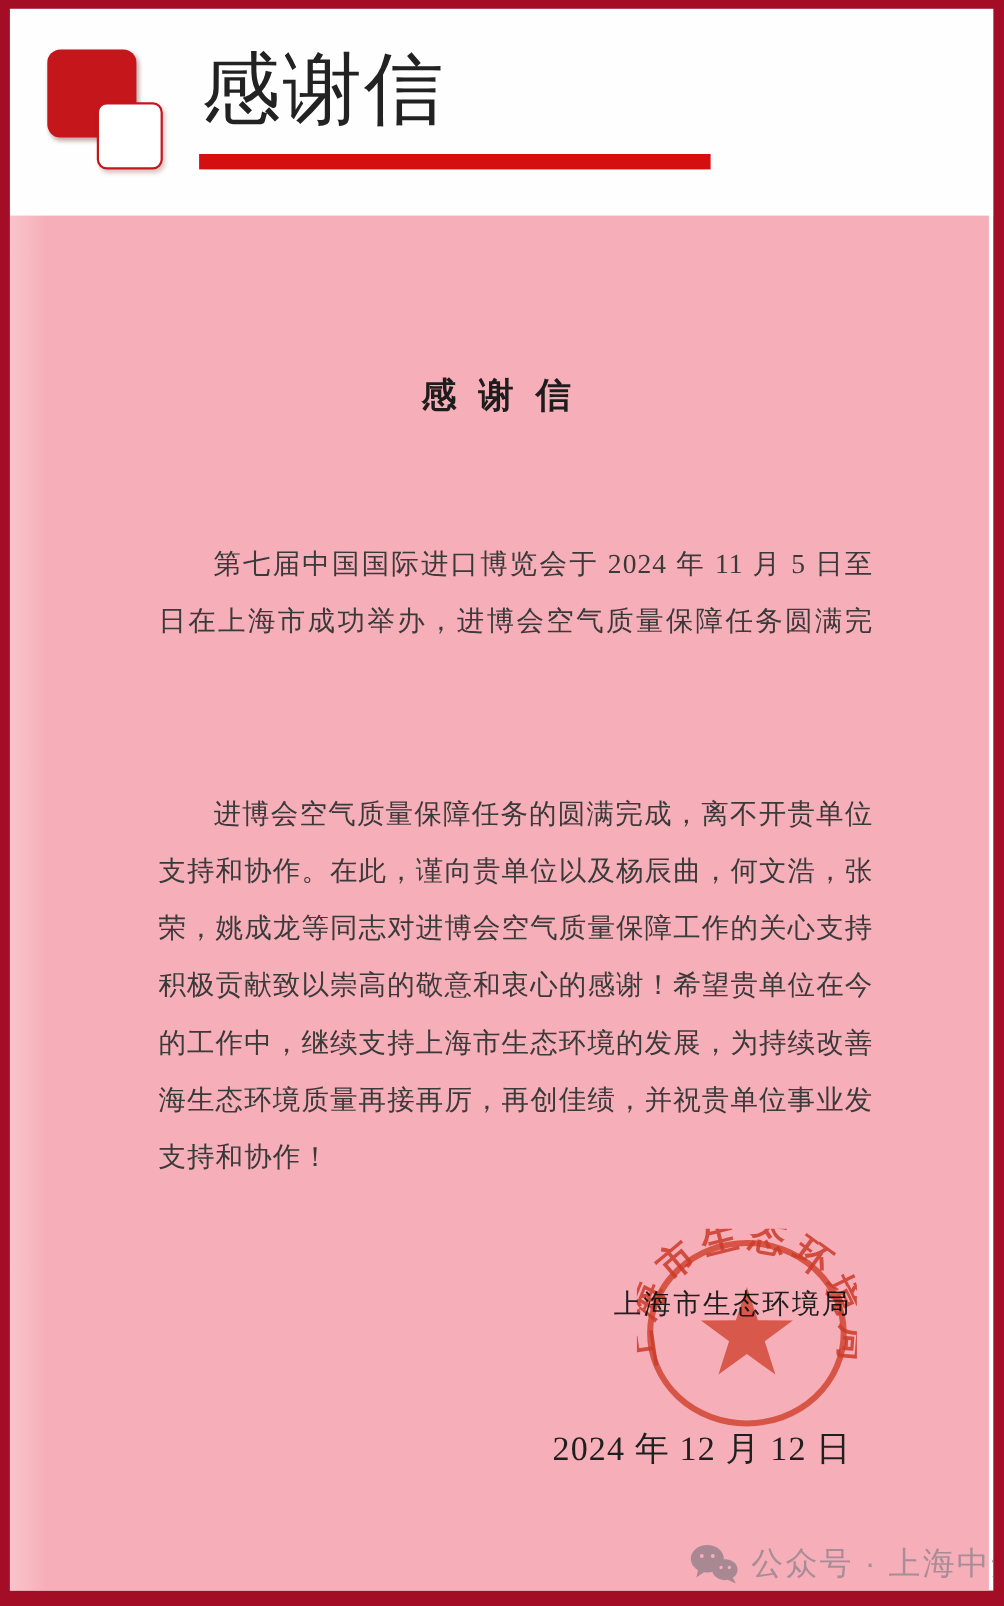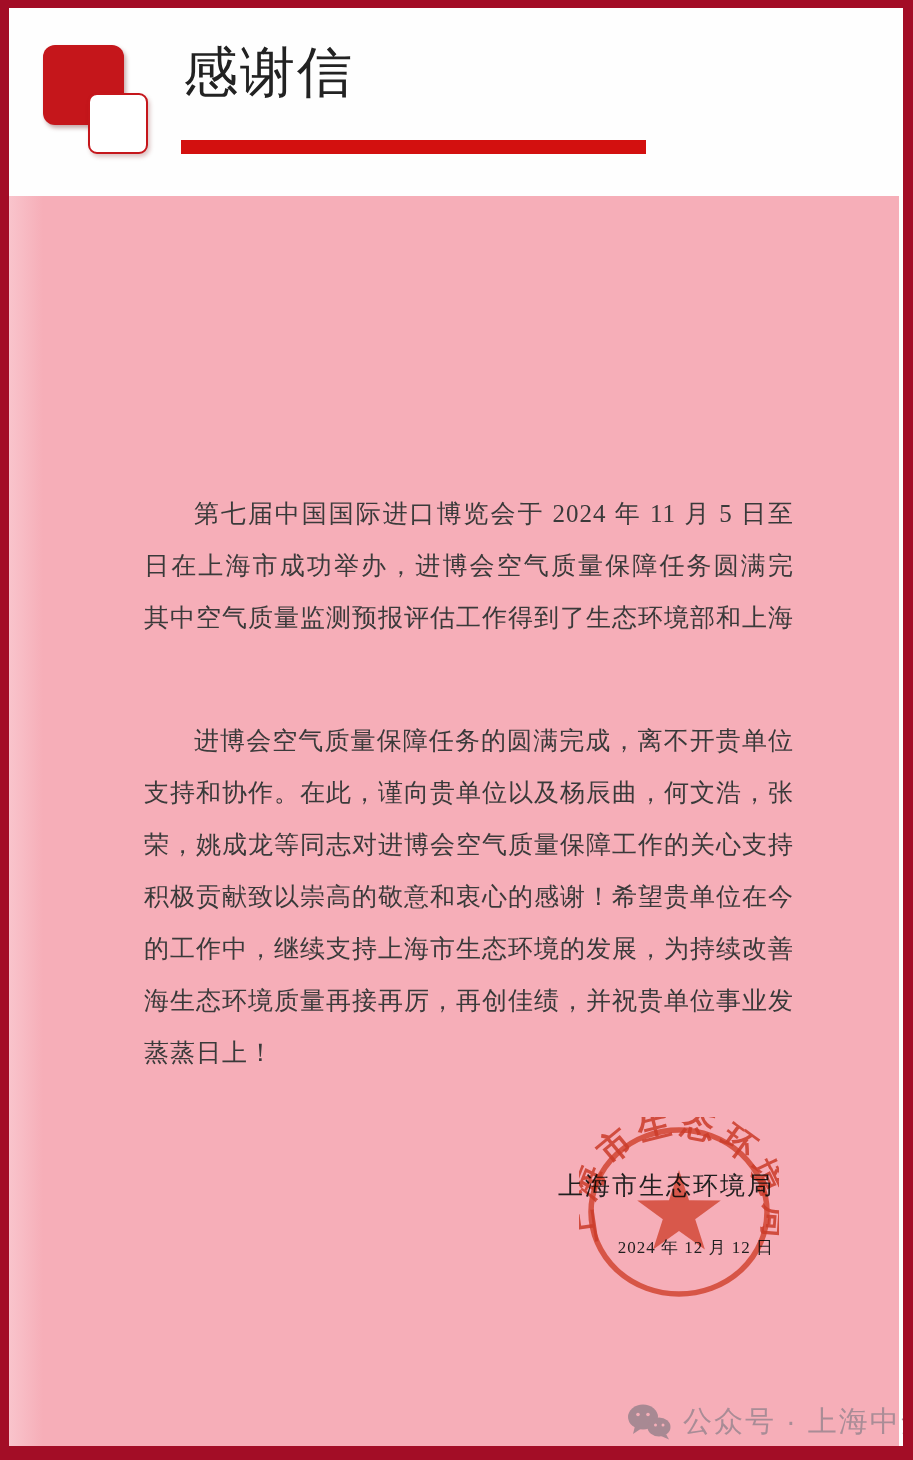--- a/index.html
+++ b/index.html
@@ -20,21 +20,21 @@
     background:#c5161b;border-radius:12px;
     box-shadow:2px 3px 4px rgba(90,10,10,.35);
   }
   .deco-white-square{
     position:absolute;left:79px;top:85px;width:56px;height:57px;
     background:#ffffff;border:2px solid #c5161b;border-radius:9px;
     box-shadow:2px 3px 4px rgba(120,20,20,.25);
   }
   .page-title{
     position:absolute;left:174px;top:36px;
-    font-size:55px;line-height:1.05;color:#222;
+    font-size:72px;line-height:1.05;color:#222;
     font-weight:500;letter-spacing:2px;white-space:nowrap;
   }
   .title-underline{
     position:absolute;left:172px;top:132px;width:465px;height:14px;
     background:#d3100f;
   }
   
   .paper{
     position:absolute;left:0;top:188px;width:890px;height:1250px;
     background:linear-gradient(90deg,#f9c4cc 0px,#f6aeb8 34px,#f6aeb8 100%);
@@ -57,22 +57,22 @@
     text-align:justify;text-align-last:justify;text-justify:inter-character;
     letter-spacing:1px;overflow:hidden;
   }
   .line.first{text-indent:50px;}
   .line.last{text-align-last:left;}
   .signature{
     position:absolute;right:125px;top:973px;
     font-size:25px;color:#1f1f1f;letter-spacing:2px;white-space:nowrap;
   }
   .date-line{
-    position:absolute;right:125px;top:1040px;
-    font-size:17px;color:#1f1f1f;letter-spacing:1px;white-space:nowrap;
+    position:absolute;right:125px;top:1100px;
+    font-size:31px;color:#1f1f1f;letter-spacing:1px;white-space:nowrap;
   }
   .stamp{
     position:absolute;left:570px;top:921px;width:200px;height:190px;
     mix-blend-mode:multiply;opacity:.92;
   }
   
   .watermark{
     position:absolute;left:618px;top:1206px;height:40px;
     display:flex;align-items:center;gap:12px;
   }
@@ -90,36 +90,36 @@
 
     <div class="header">
       <div class="deco-red-square"></div>
       <div class="deco-white-square"></div>
       <div class="page-title">感谢信</div>
       <div class="title-underline"></div>
     </div>
 
     <div class="paper">
 
+      <div class="letter-title">感 谢 信</div>
 
 
       <div class="para para-1">
         <div class="line first">第七届中国国际进口博览会于 2024 年 11 月 5 日至 10</div>
         <div class="line">日在上海市成功举办，进博会空气质量保障任务圆满完成，</div>
-        <div class="line">其中空气质量监测预报评估工作得到了生态环境部和上海</div>
       </div>
 
       <div class="para para-2">
         <div class="line first">进博会空气质量保障任务的圆满完成，离不开贵单位的</div>
         <div class="line">支持和协作。在此，谨向贵单位以及杨辰曲，何文浩，张秀</div>
         <div class="line">荣，姚成龙等同志对进博会空气质量保障工作的关心支持和</div>
         <div class="line">积极贡献致以崇高的敬意和衷心的感谢！希望贵单位在今后</div>
         <div class="line">的工作中，继续支持上海市生态环境的发展，为持续改善上</div>
         <div class="line">海生态环境质量再接再厉，再创佳绩，并祝贵单位事业发展</div>
-        <div class="line last">蒸蒸日上！</div>
+        <div class="line last">支持和协作！</div>
       </div>
 
       <div class="signature">上海市生态环境局</div>
       <div class="date-line">2024 年 12 月 12 日</div>
 
       <svg class="stamp" viewBox="0 0 200 190" xmlns="http://www.w3.org/2000/svg">
         <defs>
           <path id="stamp-arc" d="M 19 124 A 86 80 0 1 1 181 124" fill="none"></path>
         </defs>
         <ellipse cx="100" cy="95" rx="88" ry="82" fill="none" stroke="#d4502c" stroke-width="5.5" opacity="0.82"></ellipse>

